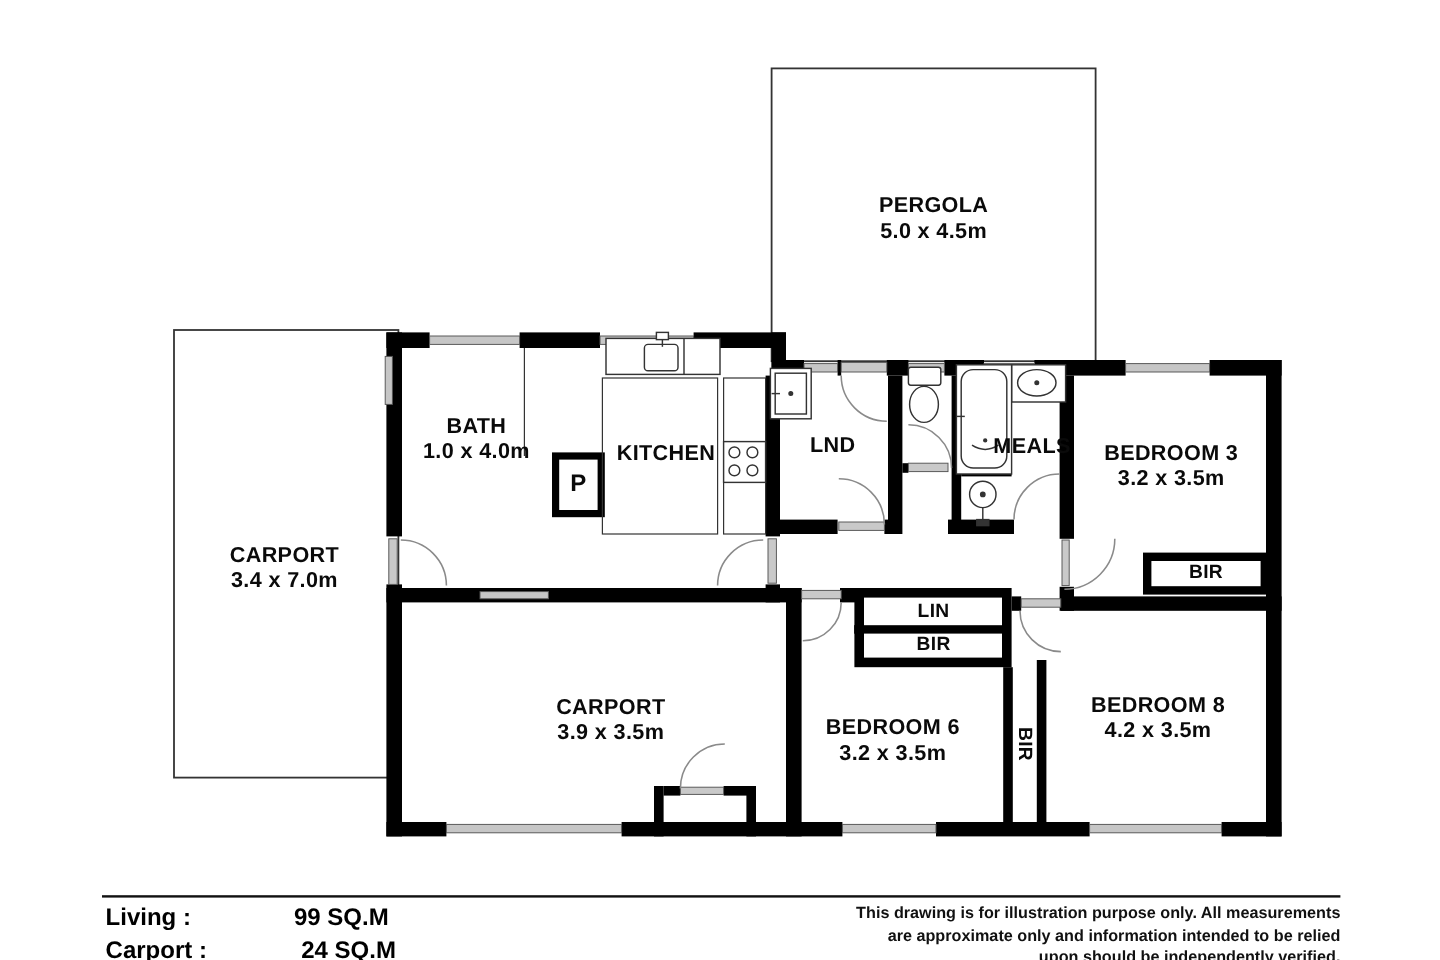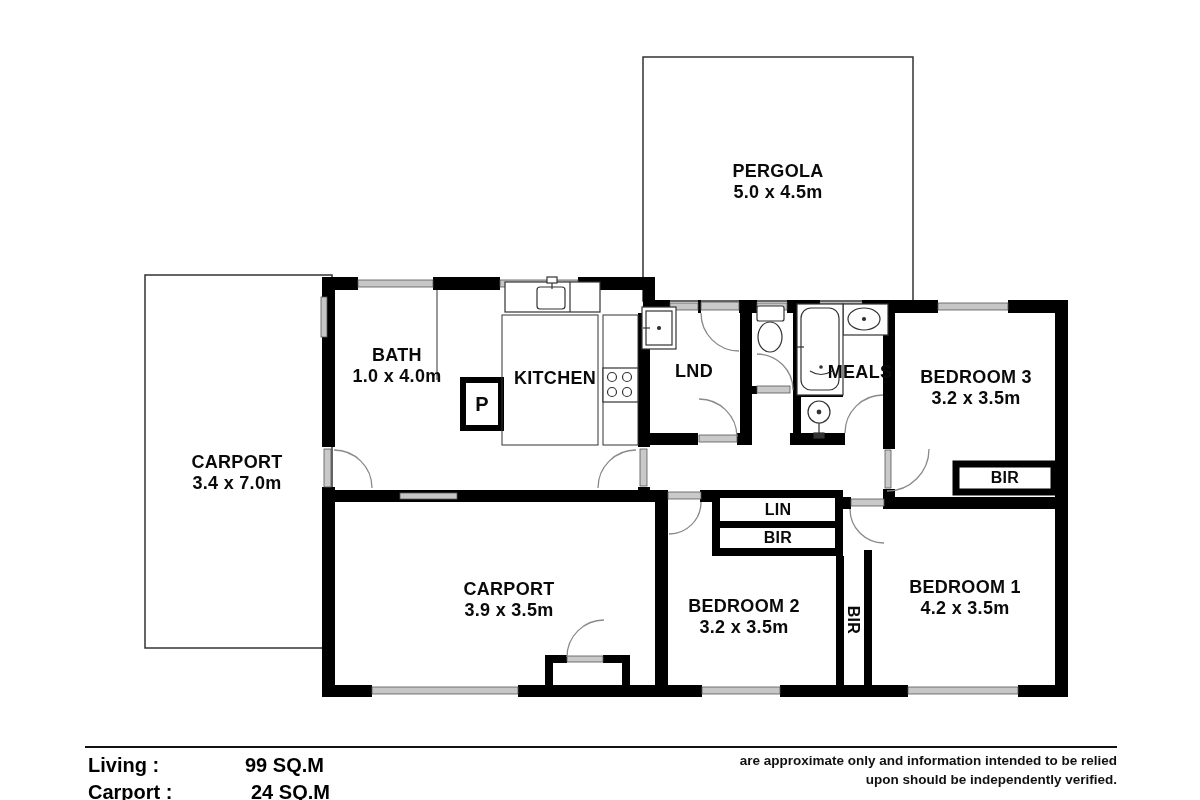--- a/index.html
+++ b/index.html
@@ -215,35 +215,36 @@
   <div class="rlabel" style="left:694px;top:371px">LND</div>
   <div class="rlabel" style="left:860px;top:372px">MEALS</div>
   <div class="rlabel" style="left:976px;top:388px">
     <div>BEDROOM 3</div>
     <div>3.2 x 3.5m</div>
   </div>
   <div class="rlabel small" style="left:1005px;top:478px">BIR</div>
   <div class="rlabel small" style="left:778px;top:510px">LIN</div>
   <div class="rlabel small" style="left:778px;top:538px">BIR</div>
   <div class="rlabel" style="left:744px;top:617px">
-    <div>BEDROOM 2</div>
+    <div>BEDROOM 6</div>
     <div>3.2 x 3.5m</div>
   </div>
   <div class="rlabel small vert" style="left:853px;top:620px">BIR</div>
   <div class="rlabel" style="left:965px;top:598px">
-    <div>BEDROOM 1</div>
+    <div>BEDROOM 8</div>
     <div>4.2 x 3.5m</div>
   </div>
   <div class="rlabel" style="left:509px;top:600px">
     <div>CARPORT</div>
     <div>3.9 x 3.5m</div>
   </div>
 
   <div class="footer-rule"></div>
   <div class="area-label" style="left:88px;top:754px">Living :</div>
   <div class="area-label" style="left:245px;top:754px">99 SQ.M</div>
   <div class="area-label" style="left:88px;top:781px">Carport :</div>
   <div class="area-label" style="left:251px;top:781px">24 SQ.M</div>
   <div class="disclaimer">
+    <div>This drawing is for illustration purpose only. All measurements</div>
     <div>are approximate only and information intended to be relied</div>
     <div>upon should be independently verified.</div>
   </div>
 </div>
 
 </body></html>

